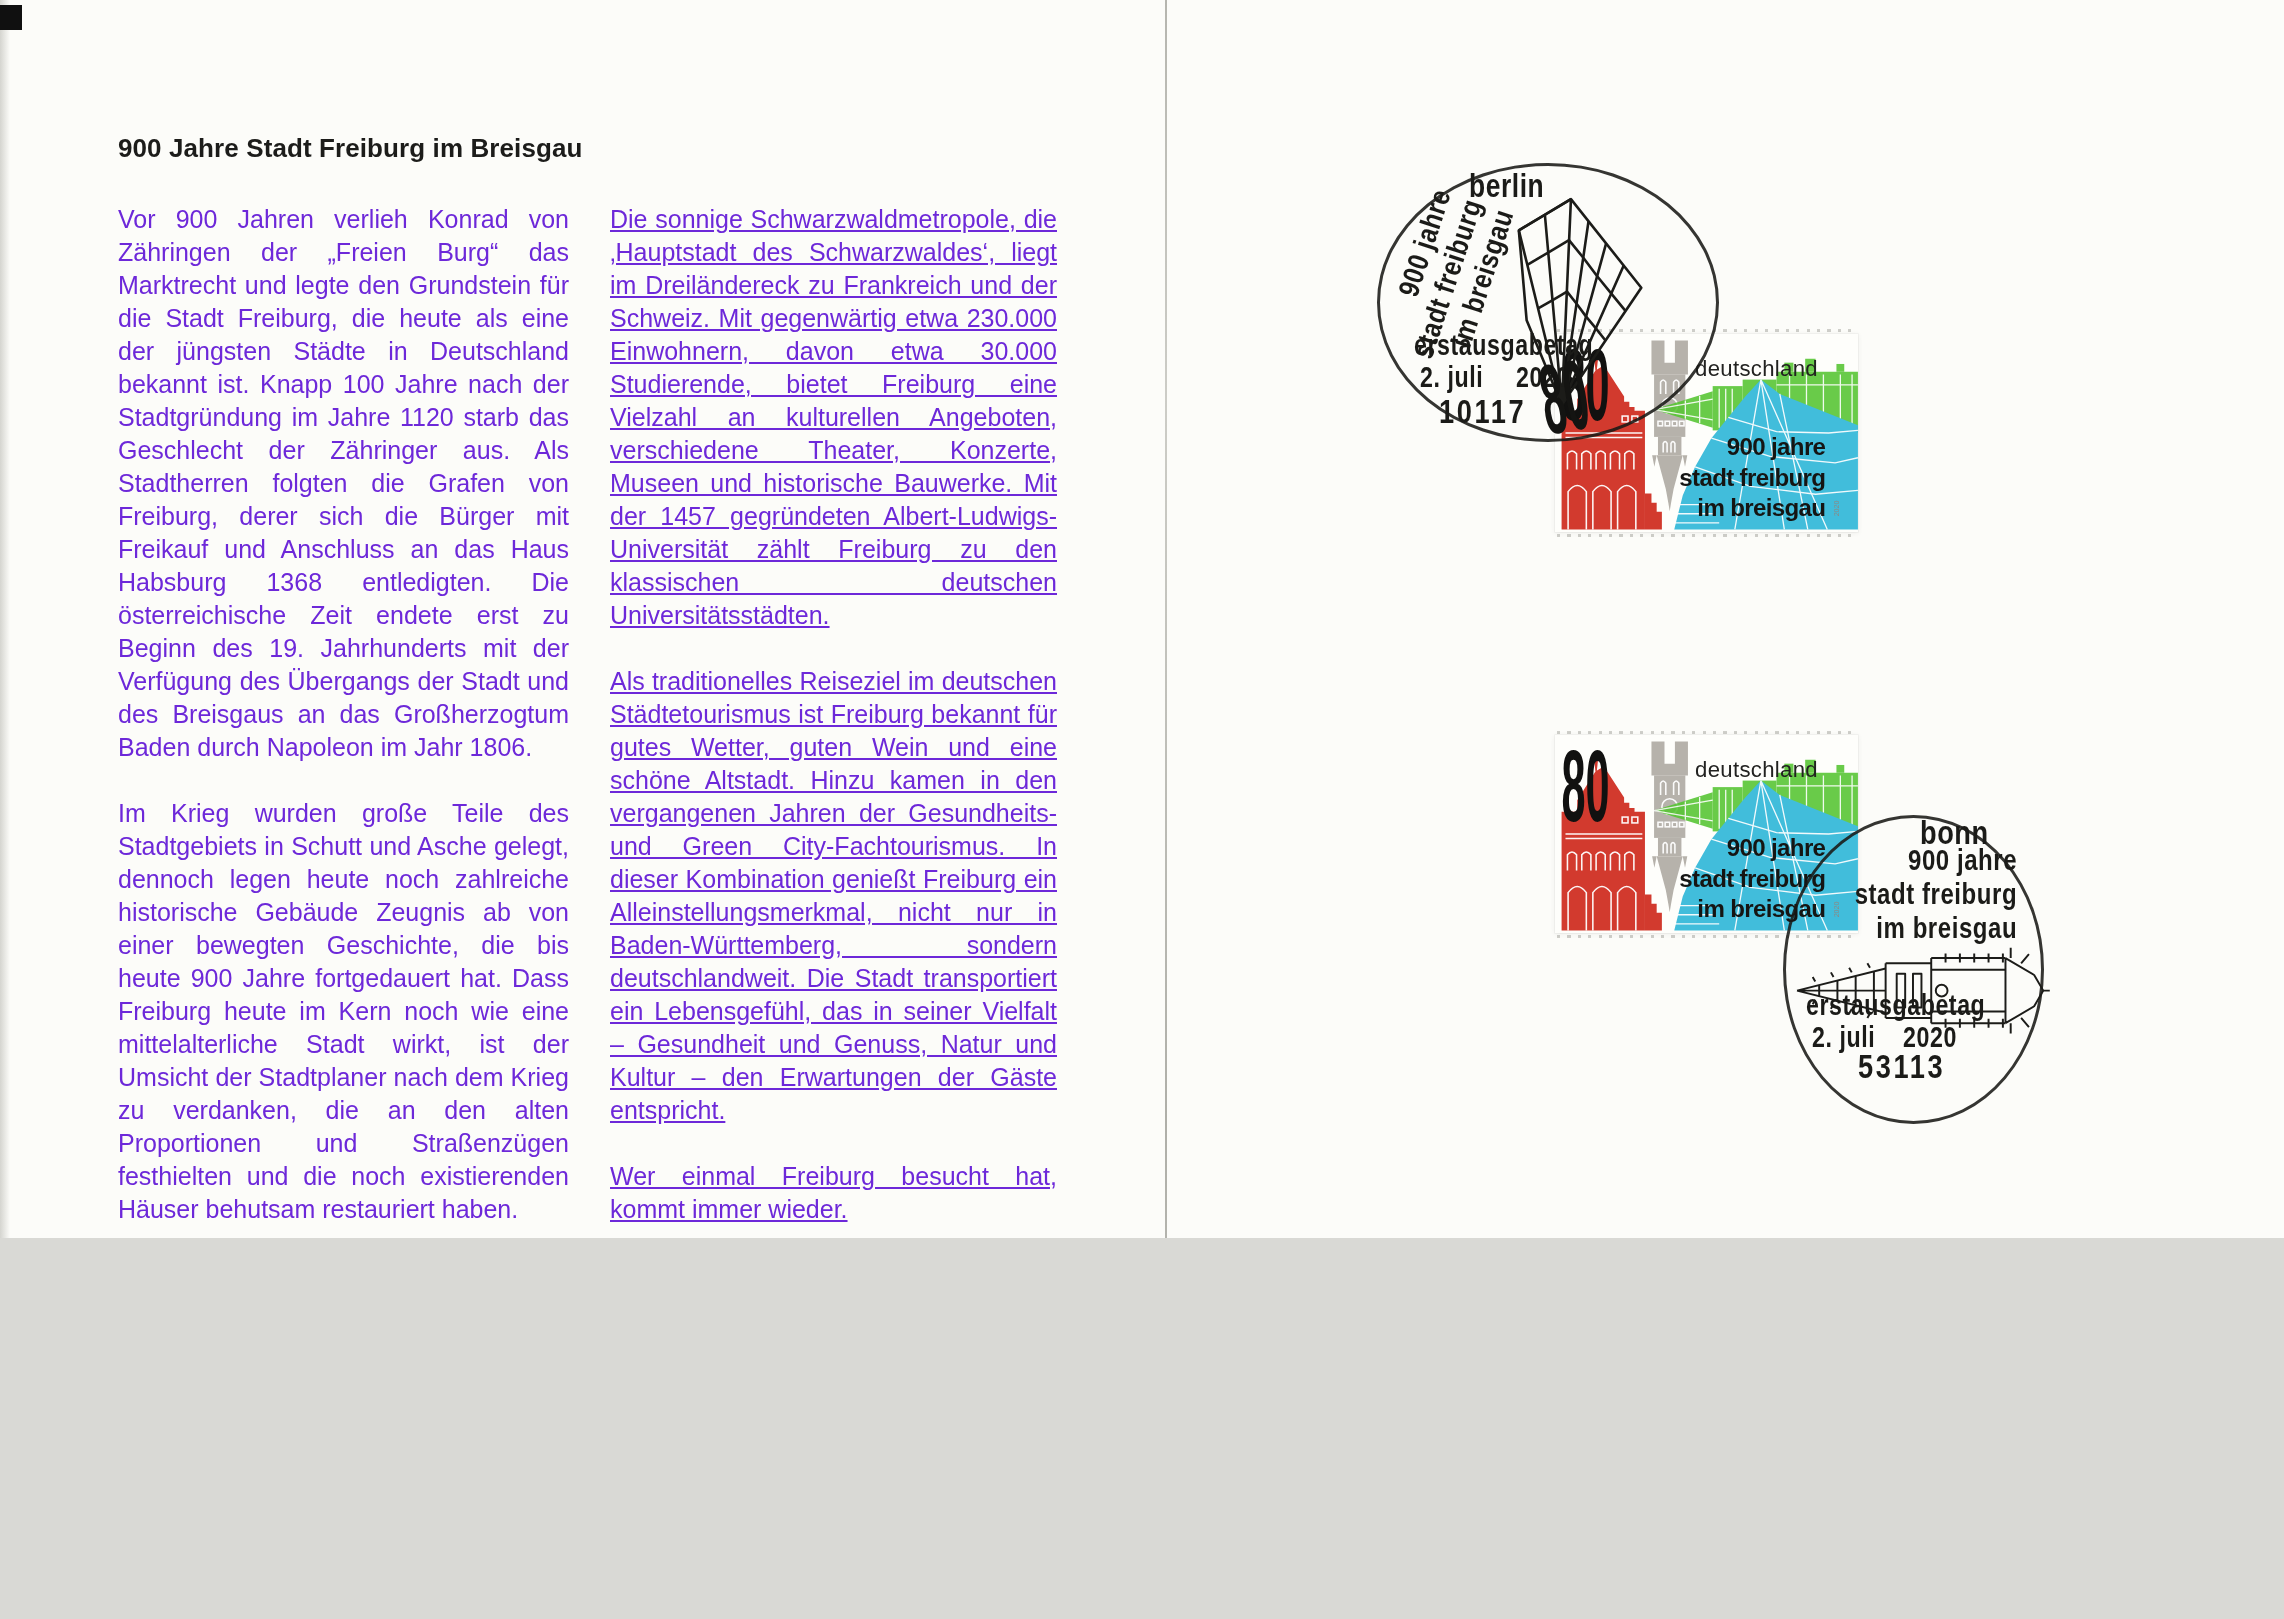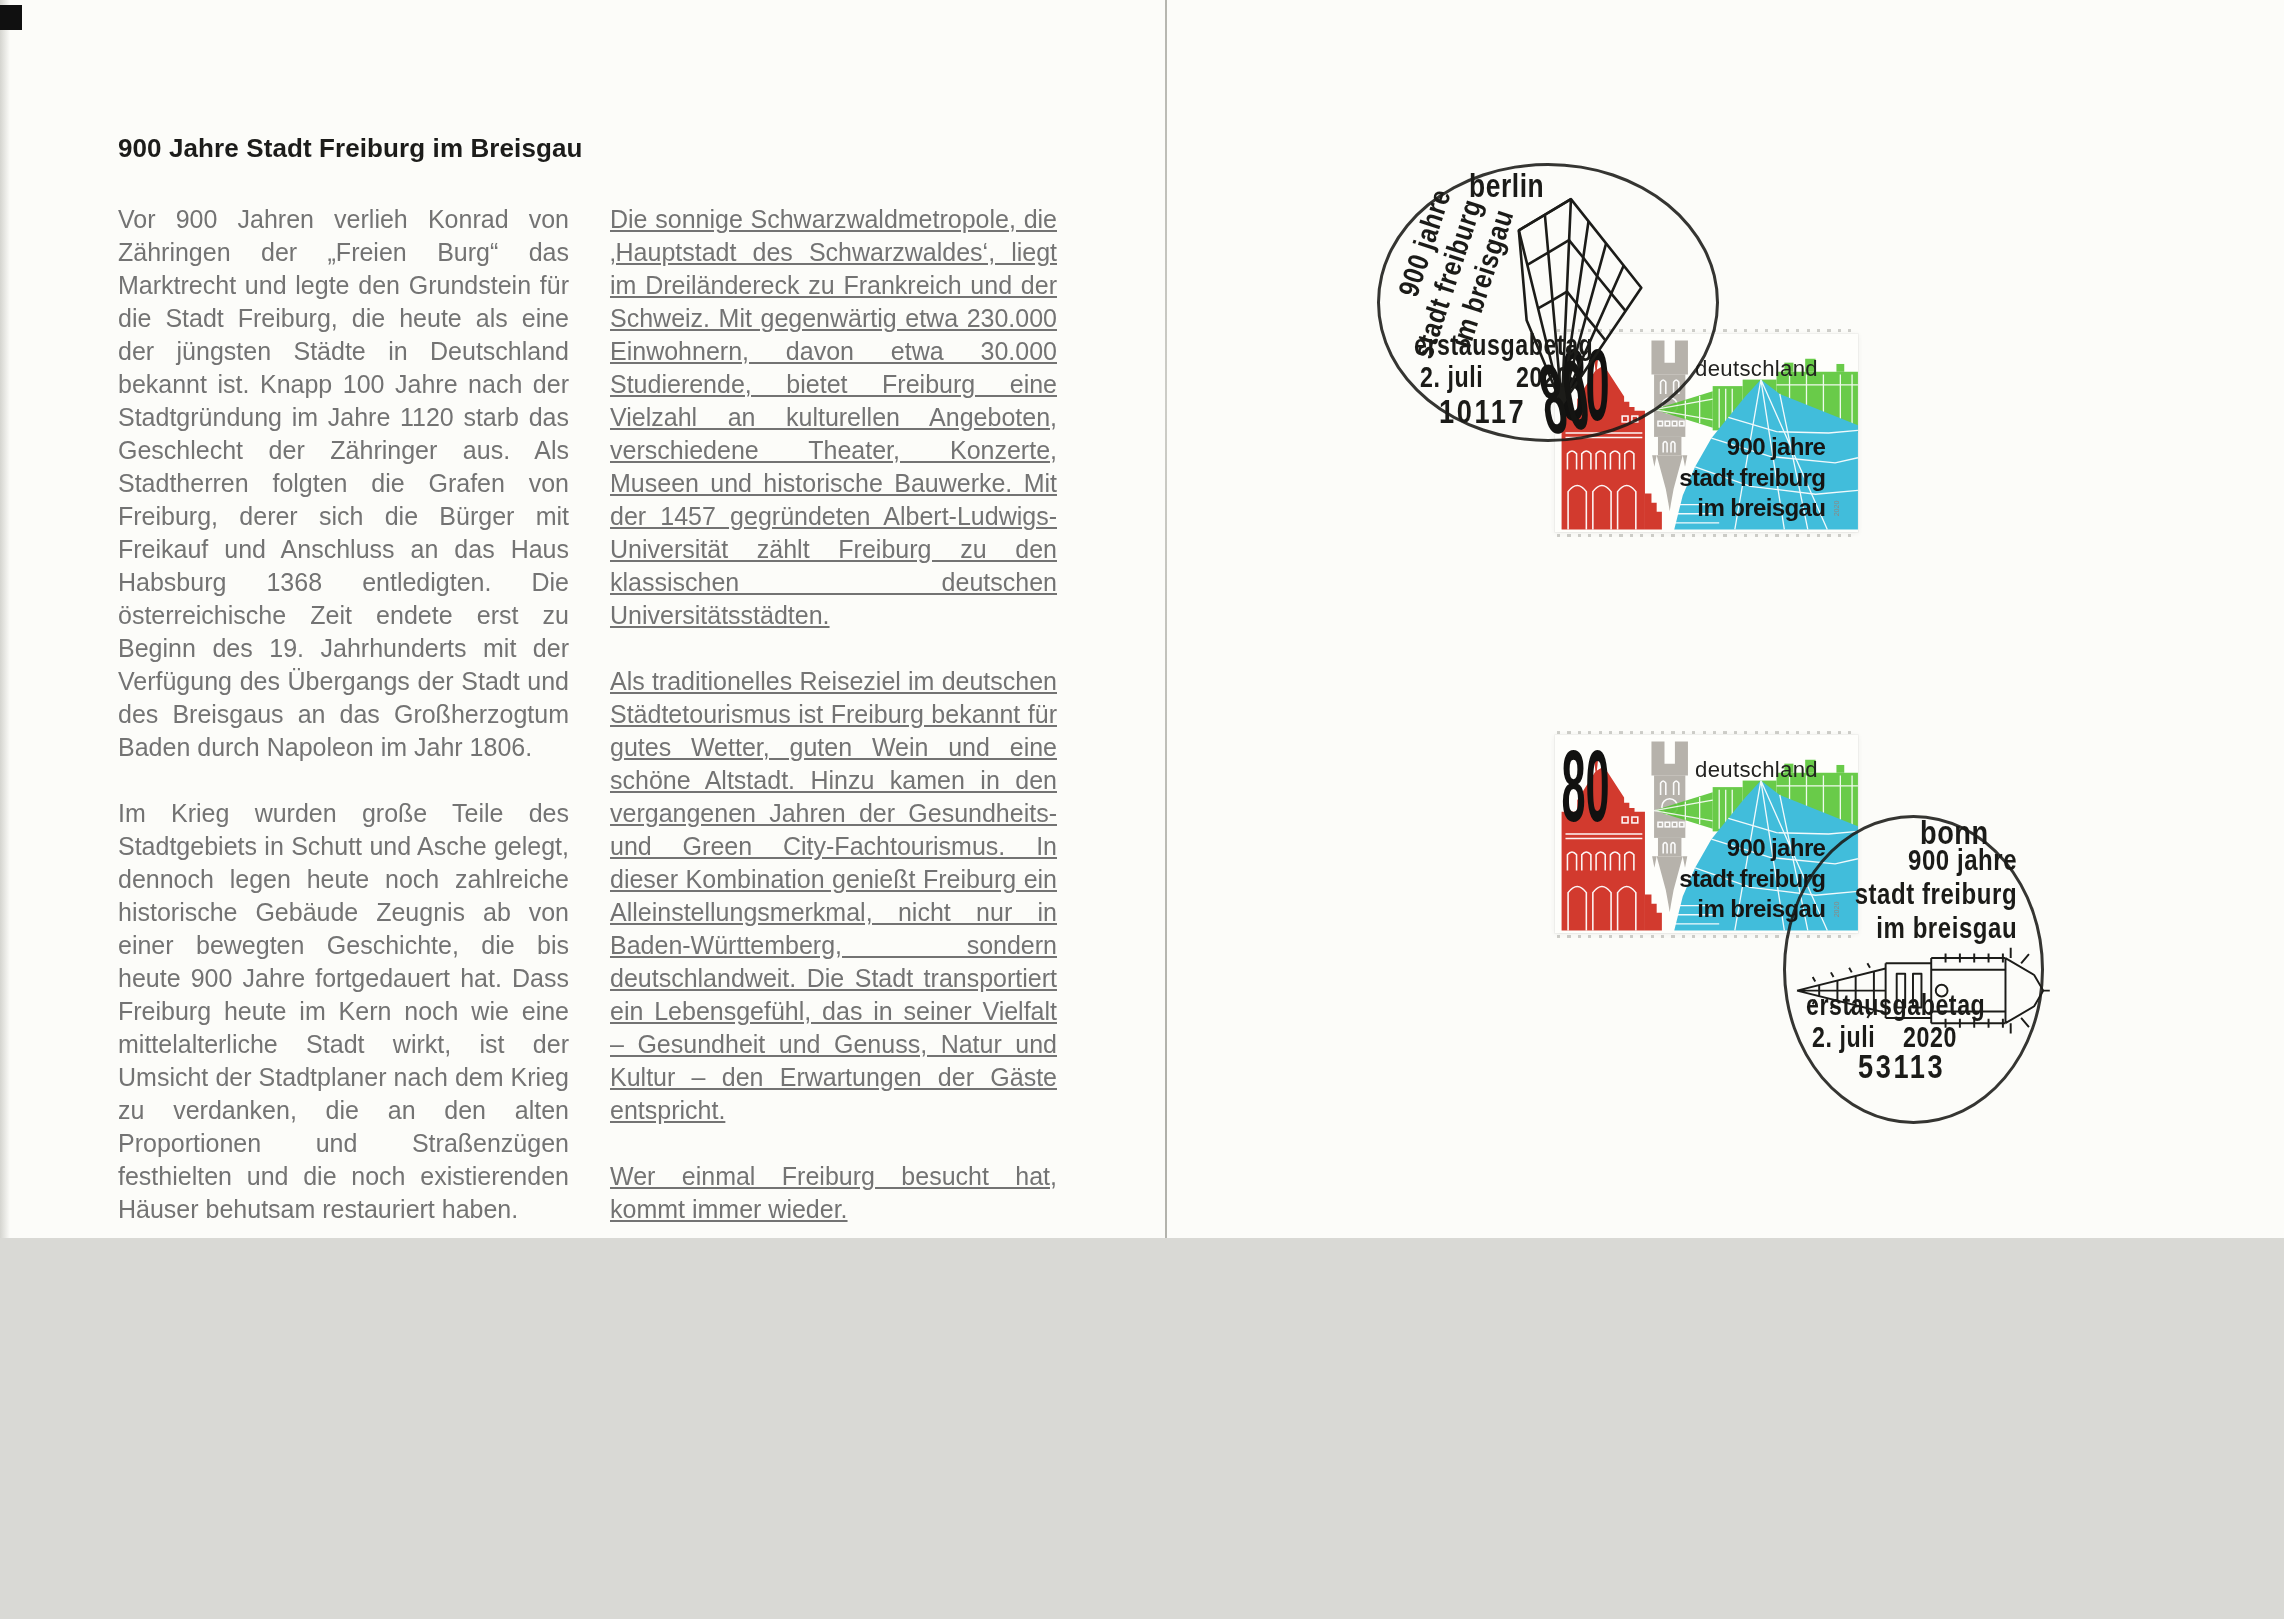--- a/index.html
+++ b/index.html
@@ -8,21 +8,21 @@
   #card{position:absolute;left:0;top:0;width:2284px;height:1602px;background:#fcfcf9;}
   #scan-edge{position:absolute;left:0;top:1602px;width:2284px;height:17.6px;background:#dfdfda;border-top:1.3px solid #c8c8c2;}
   #left-shade{position:absolute;left:0;top:0;width:10.4px;height:1602px;
               background:linear-gradient(90deg,rgba(110,110,100,.28),rgba(110,110,100,0));}
   #reg-mark{position:absolute;left:0;top:5.2px;width:22px;height:25px;background:#101010;}
   #fold-line{position:absolute;left:1165px;top:0;width:2px;height:1602px;opacity:.7;
              background:linear-gradient(180deg,#97978f,#b8b8b1 25%,#8e8e86 70%,#a8a8a1);}
 
   
   #article-title{position:absolute;left:118px;top:133px;font-size:26px;font-weight:bold;color:#1c1c1a;letter-spacing:0.1px;}
-  .col{position:absolute;top:203px;font-size:25px;line-height:33px;text-align:justify;color:#737373;hyphens:auto;}
+  .col{position:absolute;top:203px;font-size:25px;line-height:33px;text-align:justify;color:#6d28d9;hyphens:auto;}
   #col1{left:118px;width:451px;}
   #col2{left:610px;width:447px;text-decoration:underline;}
   .col p{margin:0 0 33px 0;}
   #dateline{position:absolute;left:118px;top:1360px;font-size:29px;color:#292926;}
   #signer-role{position:absolute;left:118px;top:1477px;font-size:25px;color:#1d4ed8;}
   #signature-svg{position:absolute;left:101px;top:1317px;}
 
   
   .stamp{position:absolute;width:303px;height:198px;background:#fefefb;
          box-shadow:0 0 0 0.7px rgba(70,70,60,.06),0 1.3px 5.2px rgba(70,70,60,.08);}

